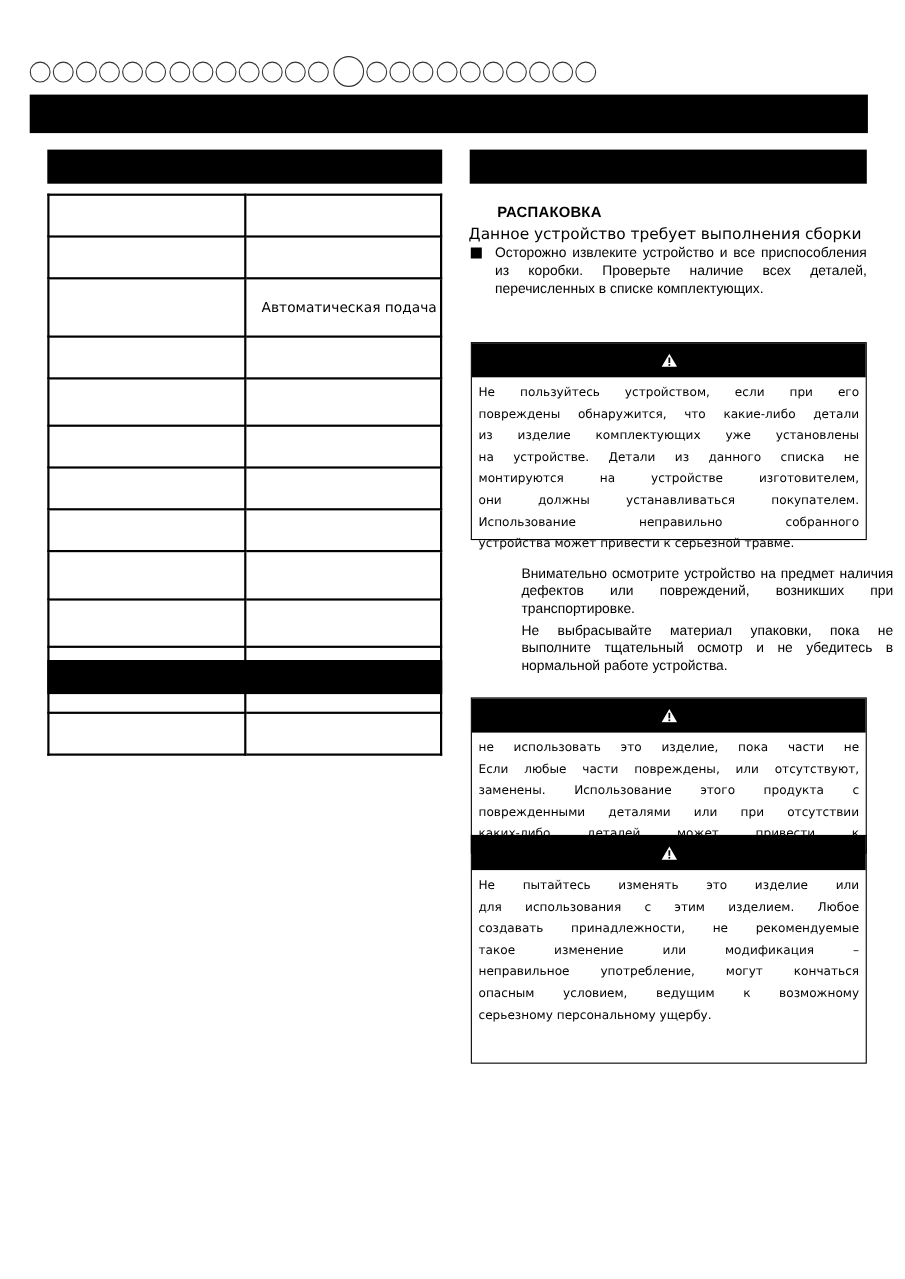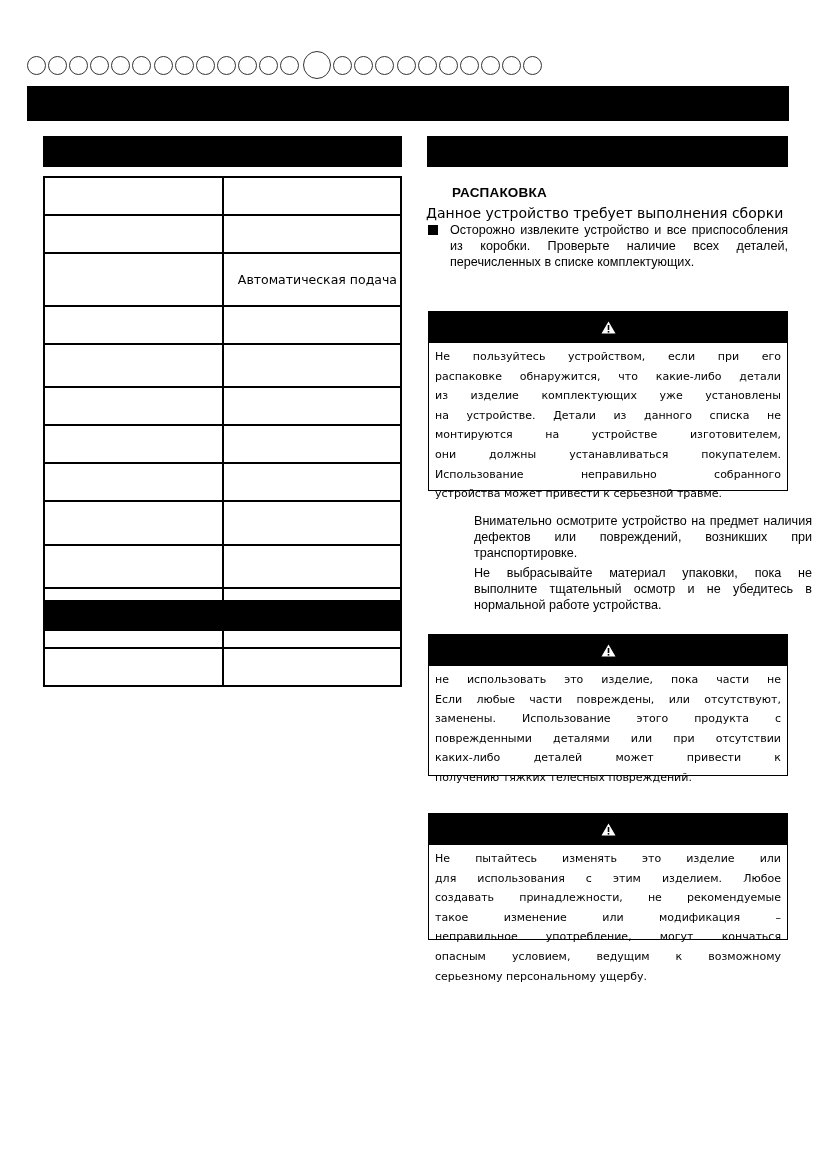--- a/index.html
+++ b/index.html
@@ -127,21 +127,21 @@
 <div class="warn-box" style="top:311px; height:180px;">
   <div class="warn-header">
     <svg width="15" height="13" viewBox="0 0 15 13">
         <polygon points="7.5,0.5 14.5,12.5 0.5,12.5" fill="#fff"></polygon>
         <rect x="6.7" y="4" width="1.6" height="5" fill="#000"></rect>
         <rect x="6.7" y="10" width="1.6" height="1.6" fill="#000"></rect>
       </svg>
   </div>
   <div class="warn-text">
     <div>Не пользуйтесь устройством, если при его</div>
-    <div>распаковке обнаружится, что какие-либо детали</div>
+    <div>повреждены обнаружится, что какие-либо детали</div>
     <div>из изделие комплектующих уже установлены</div>
     <div>на устройстве. Детали из данного списка не</div>
     <div>монтируются на устройстве изготовителем,</div>
     <div>они должны устанавливаться покупателем.</div>
     <div>Использование неправильно собранного</div>
     <div class="last">устройства может привести к серьезной травме.</div>
   </div>
 </div>
 
 <div class="plain-block" style="top:513px;">Внимательно осмотрите устройство на предмет наличия дефектов или повреждений, возникших при транспортировке.</div>
@@ -158,21 +158,21 @@
   <div class="warn-text">
     <div>не использовать это изделие, пока части не</div>
     <div>Если любые части повреждены, или отсутствуют,</div>
     <div>заменены. Использование этого продукта с</div>
     <div>поврежденными деталями или при отсутствии</div>
     <div>каких-либо деталей может привести к</div>
     <div class="last">получению тяжких телесных повреждений.</div>
   </div>
 </div>
 
-<div class="warn-box" style="top:813px; height:127px;">
+<div class="warn-box" style="top:759px; height:208px;">
   <div class="warn-header">
     <svg width="15" height="13" viewBox="0 0 15 13">
         <polygon points="7.5,0.5 14.5,12.5 0.5,12.5" fill="#fff"></polygon>
         <rect x="6.7" y="4" width="1.6" height="5" fill="#000"></rect>
         <rect x="6.7" y="10" width="1.6" height="1.6" fill="#000"></rect>
       </svg>
   </div>
   <div class="warn-text">
     <div>Не пытайтесь изменять это изделие или</div>
     <div>для использования с этим изделием. Любое</div>

